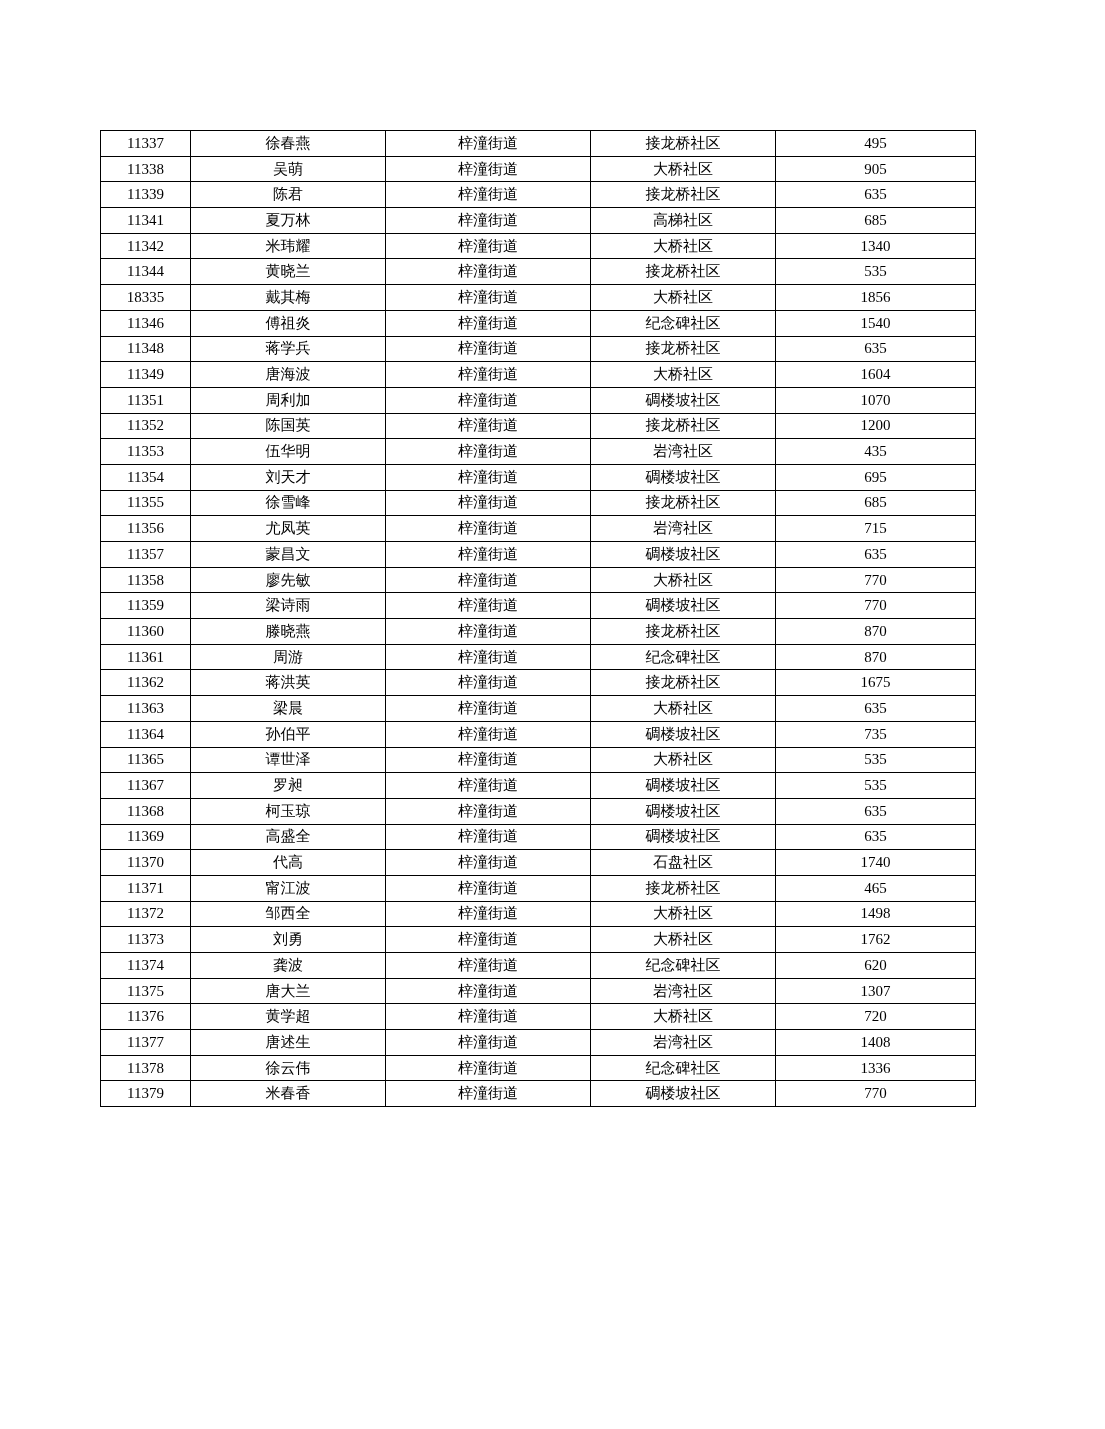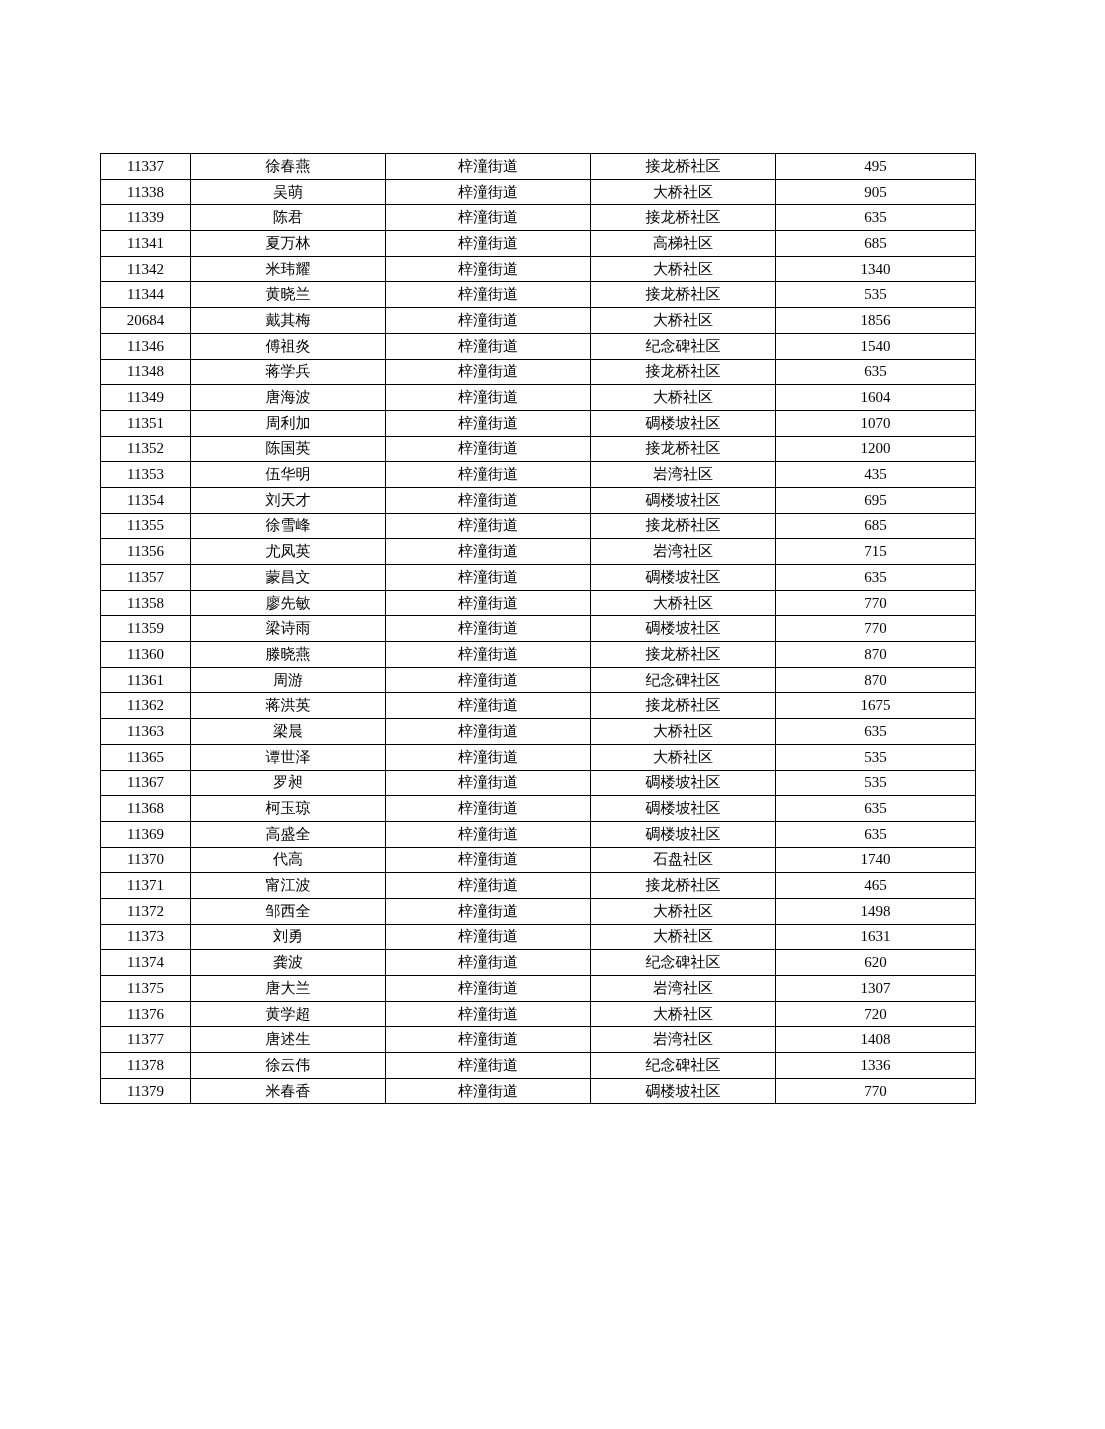--- a/index.html
+++ b/index.html
@@ -12,21 +12,20 @@
     position: relative;
     width: 1105px;
     height: 1429px;
     background: #ffffff;
     overflow: hidden;
   }
   .table-wrap {
     position: absolute;
     left: 100px;
     top: 130px;
-    margin-top: 23px;
   }
   table.data-table {
     border-collapse: collapse;
     table-layout: fixed;
     width: 875px;
   }
   table.data-table td {
     border: 1px solid #000000;
     height: 24.7px;
     padding: 0 2px;
@@ -94,21 +93,21 @@
             <td>1340</td>
           </tr>
           <tr>
             <td>11344</td>
             <td>黄晓兰</td>
             <td>梓潼街道</td>
             <td>接龙桥社区</td>
             <td>535</td>
           </tr>
           <tr>
-            <td>20684</td>
+            <td>18335</td>
             <td>戴其梅</td>
             <td>梓潼街道</td>
             <td>大桥社区</td>
             <td>1856</td>
           </tr>
           <tr>
             <td>11346</td>
             <td>傅祖炎</td>
             <td>梓潼街道</td>
             <td>纪念碑社区</td>
@@ -213,20 +212,27 @@
             <td>1675</td>
           </tr>
           <tr>
             <td>11363</td>
             <td>梁晨</td>
             <td>梓潼街道</td>
             <td>大桥社区</td>
             <td>635</td>
           </tr>
           <tr>
+            <td>11364</td>
+            <td>孙伯平</td>
+            <td>梓潼街道</td>
+            <td>碉楼坡社区</td>
+            <td>735</td>
+          </tr>
+          <tr>
             <td>11365</td>
             <td>谭世泽</td>
             <td>梓潼街道</td>
             <td>大桥社区</td>
             <td>535</td>
           </tr>
           <tr>
             <td>11367</td>
             <td>罗昶</td>
             <td>梓潼街道</td>
@@ -266,21 +272,21 @@
             <td>邹西全</td>
             <td>梓潼街道</td>
             <td>大桥社区</td>
             <td>1498</td>
           </tr>
           <tr>
             <td>11373</td>
             <td>刘勇</td>
             <td>梓潼街道</td>
             <td>大桥社区</td>
-            <td>1631</td>
+            <td>1762</td>
           </tr>
           <tr>
             <td>11374</td>
             <td>龚波</td>
             <td>梓潼街道</td>
             <td>纪念碑社区</td>
             <td>620</td>
           </tr>
           <tr>
             <td>11375</td>

